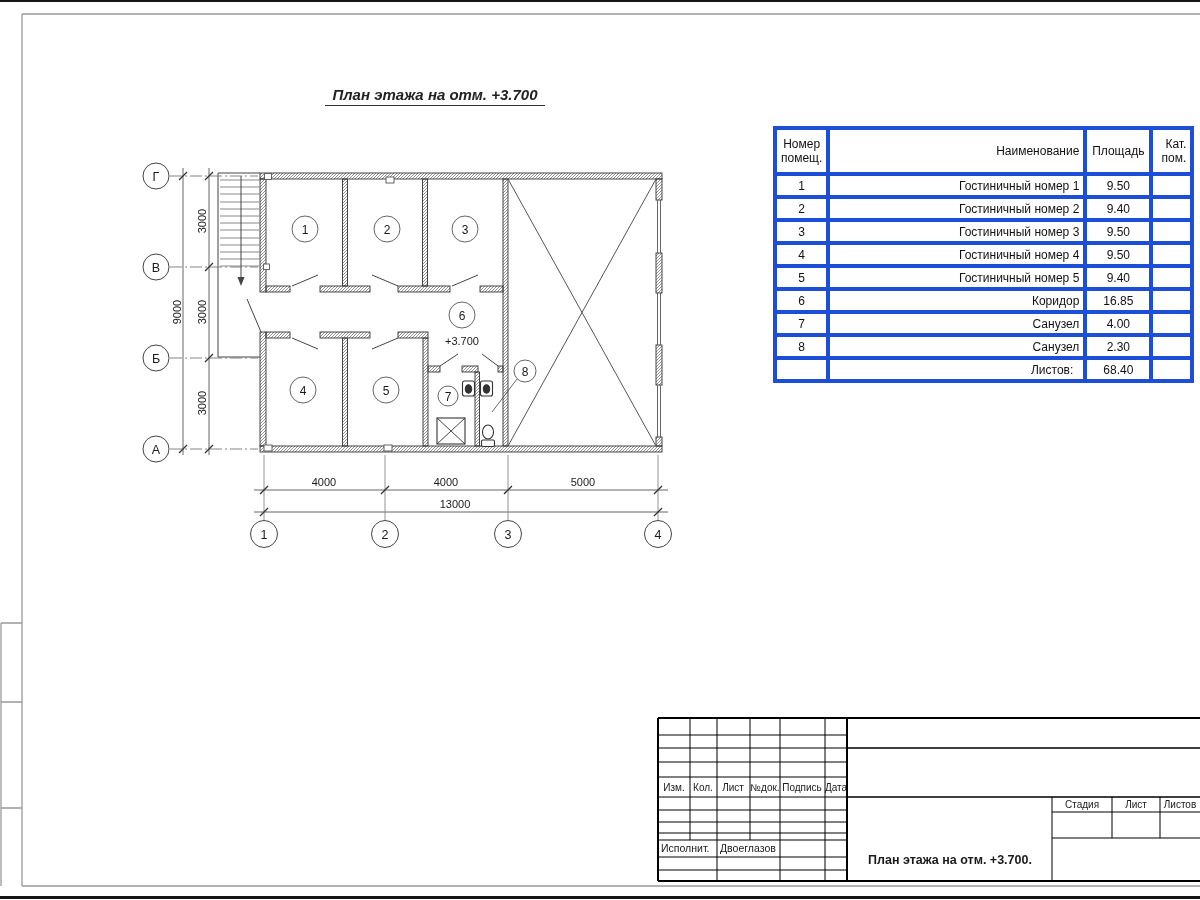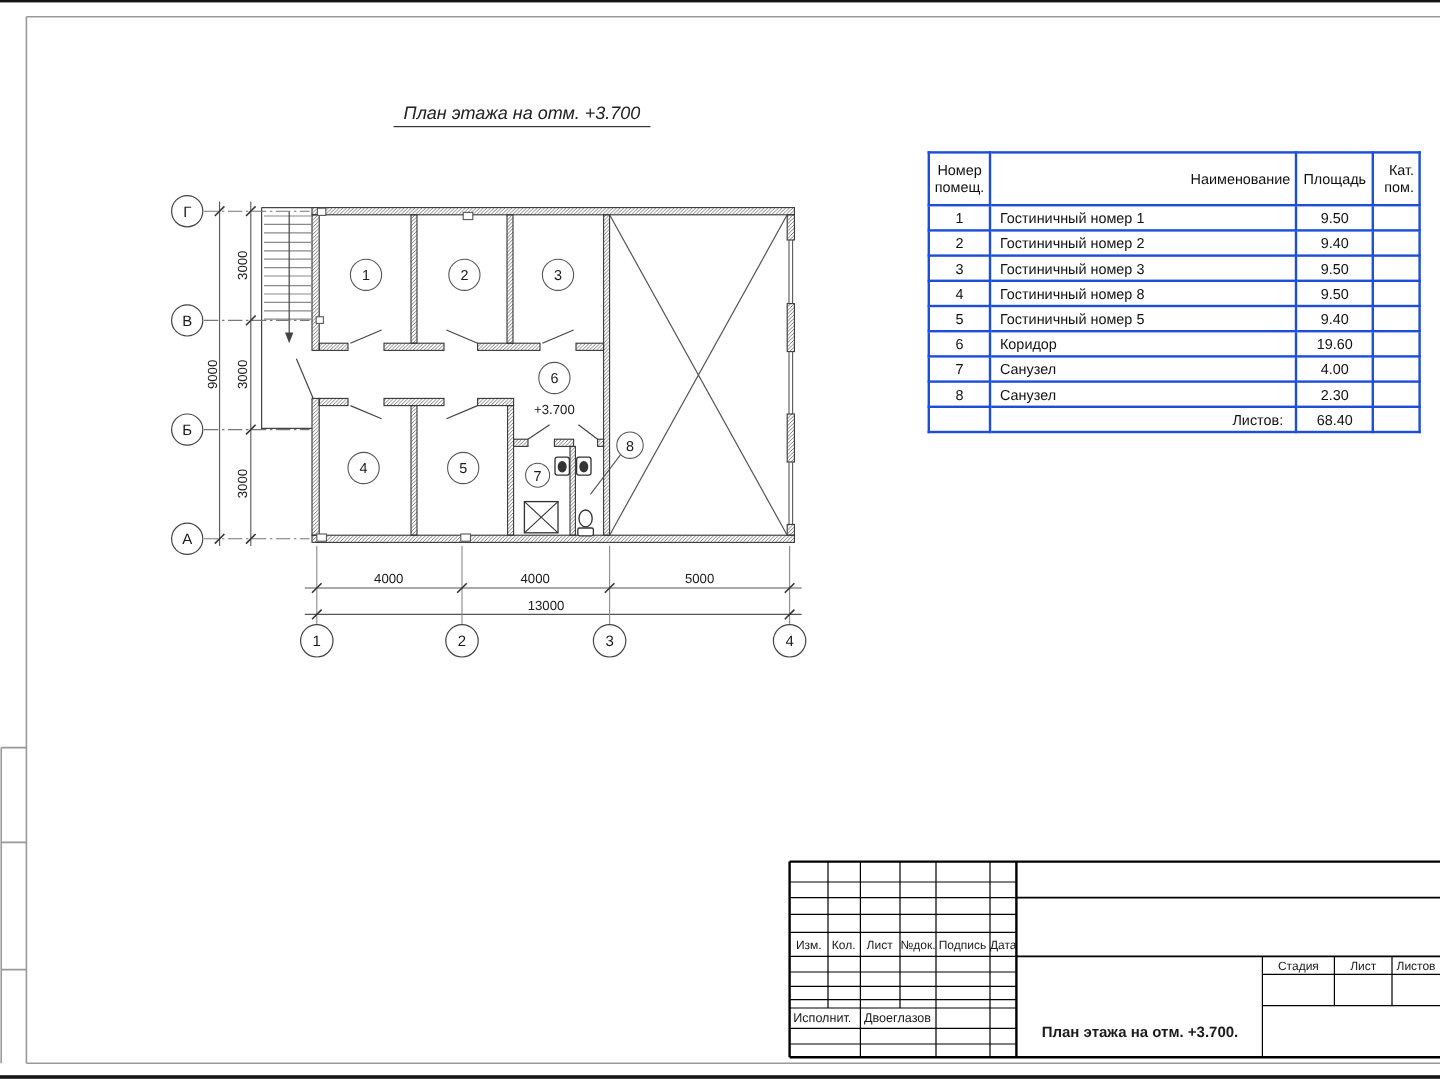--- a/index.html
+++ b/index.html
@@ -6,31 +6,31 @@
   #sheet{position:relative;width:1200px;height:900px;background:#ffffff;overflow:hidden;
          font-family:"Liberation Sans",sans-serif;color:#1a1a1a;}
   #drawing{position:absolute;left:0;top:0;}
   svg text{font-family:"Liberation Sans",sans-serif;fill:#1a1a1a;}
 
   .edge-strip{position:absolute;left:0;width:1200px;background:#161616;}
   .strip-top{top:0;height:2px;}
   .strip-bottom{top:896px;height:3px;}
 
   .sheet-title{position:absolute;text-align:center;font-style:italic;font-size:15px;color:#222;}
-  .sheet-title span{display:inline-block;border-bottom:1.3px solid #333;padding:0 8px 2px;}
+  .sheet-title span{display:inline-block;border-bottom:1.3px solid #333;padding:0 8px 2px;font-weight:bold;}
   .plan-title{left:290px;top:86px;width:290px;}
   .expl-title{left:835px;top:79px;width:240px;}
 
   table.expl{position:absolute;left:773px;top:126px;border-collapse:collapse;
              background:#fff;font-size:12px;color:#111;}
-  table.expl th,table.expl td{border:2px solid #1d4ed8;padding:0 4px;margin-top:12px;}
+  table.expl th,table.expl td{border:4px solid #1d4ed8;padding:0 4px;margin-top:12px;}
   table.expl th{font-weight:normal;white-space:pre-line;height:42px;font-size:12px;}
   table.expl td{height:19px;}
   .col-num{width:41px;text-align:center;}
-  .col-name{width:236px;text-align:left;padding-left:7px !important;}
+  .col-name{width:236px;text-align:right;padding-left:7px !important;}
   .col-area{width:54px;text-align:center;}
   .col-cat{width:29px;text-align:right;}
   td.total-label{text-align:right;padding-right:10px !important;}
 </style>
 </head>
 <body>
 
 <div id="sheet">
 
   <div class="edge-strip strip-top"></div>
@@ -256,34 +256,34 @@
         <td class="col-cat"></td>
       </tr>
       <tr>
         <td class="col-num">3</td>
         <td class="col-name">Гостиничный номер 3</td>
         <td class="col-area">9.50</td>
         <td class="col-cat"></td>
       </tr>
       <tr>
         <td class="col-num">4</td>
-        <td class="col-name">Гостиничный номер 8</td>
+        <td class="col-name">Гостиничный номер 4</td>
         <td class="col-area">9.50</td>
         <td class="col-cat"></td>
       </tr>
       <tr>
         <td class="col-num">5</td>
         <td class="col-name">Гостиничный номер 5</td>
         <td class="col-area">9.40</td>
         <td class="col-cat"></td>
       </tr>
       <tr>
         <td class="col-num">6</td>
         <td class="col-name">Коридор</td>
-        <td class="col-area">19.60</td>
+        <td class="col-area">16.85</td>
         <td class="col-cat"></td>
       </tr>
       <tr>
         <td class="col-num">7</td>
         <td class="col-name">Санузел</td>
         <td class="col-area">4.00</td>
         <td class="col-cat"></td>
       </tr>
       <tr>
         <td class="col-num">8</td>

